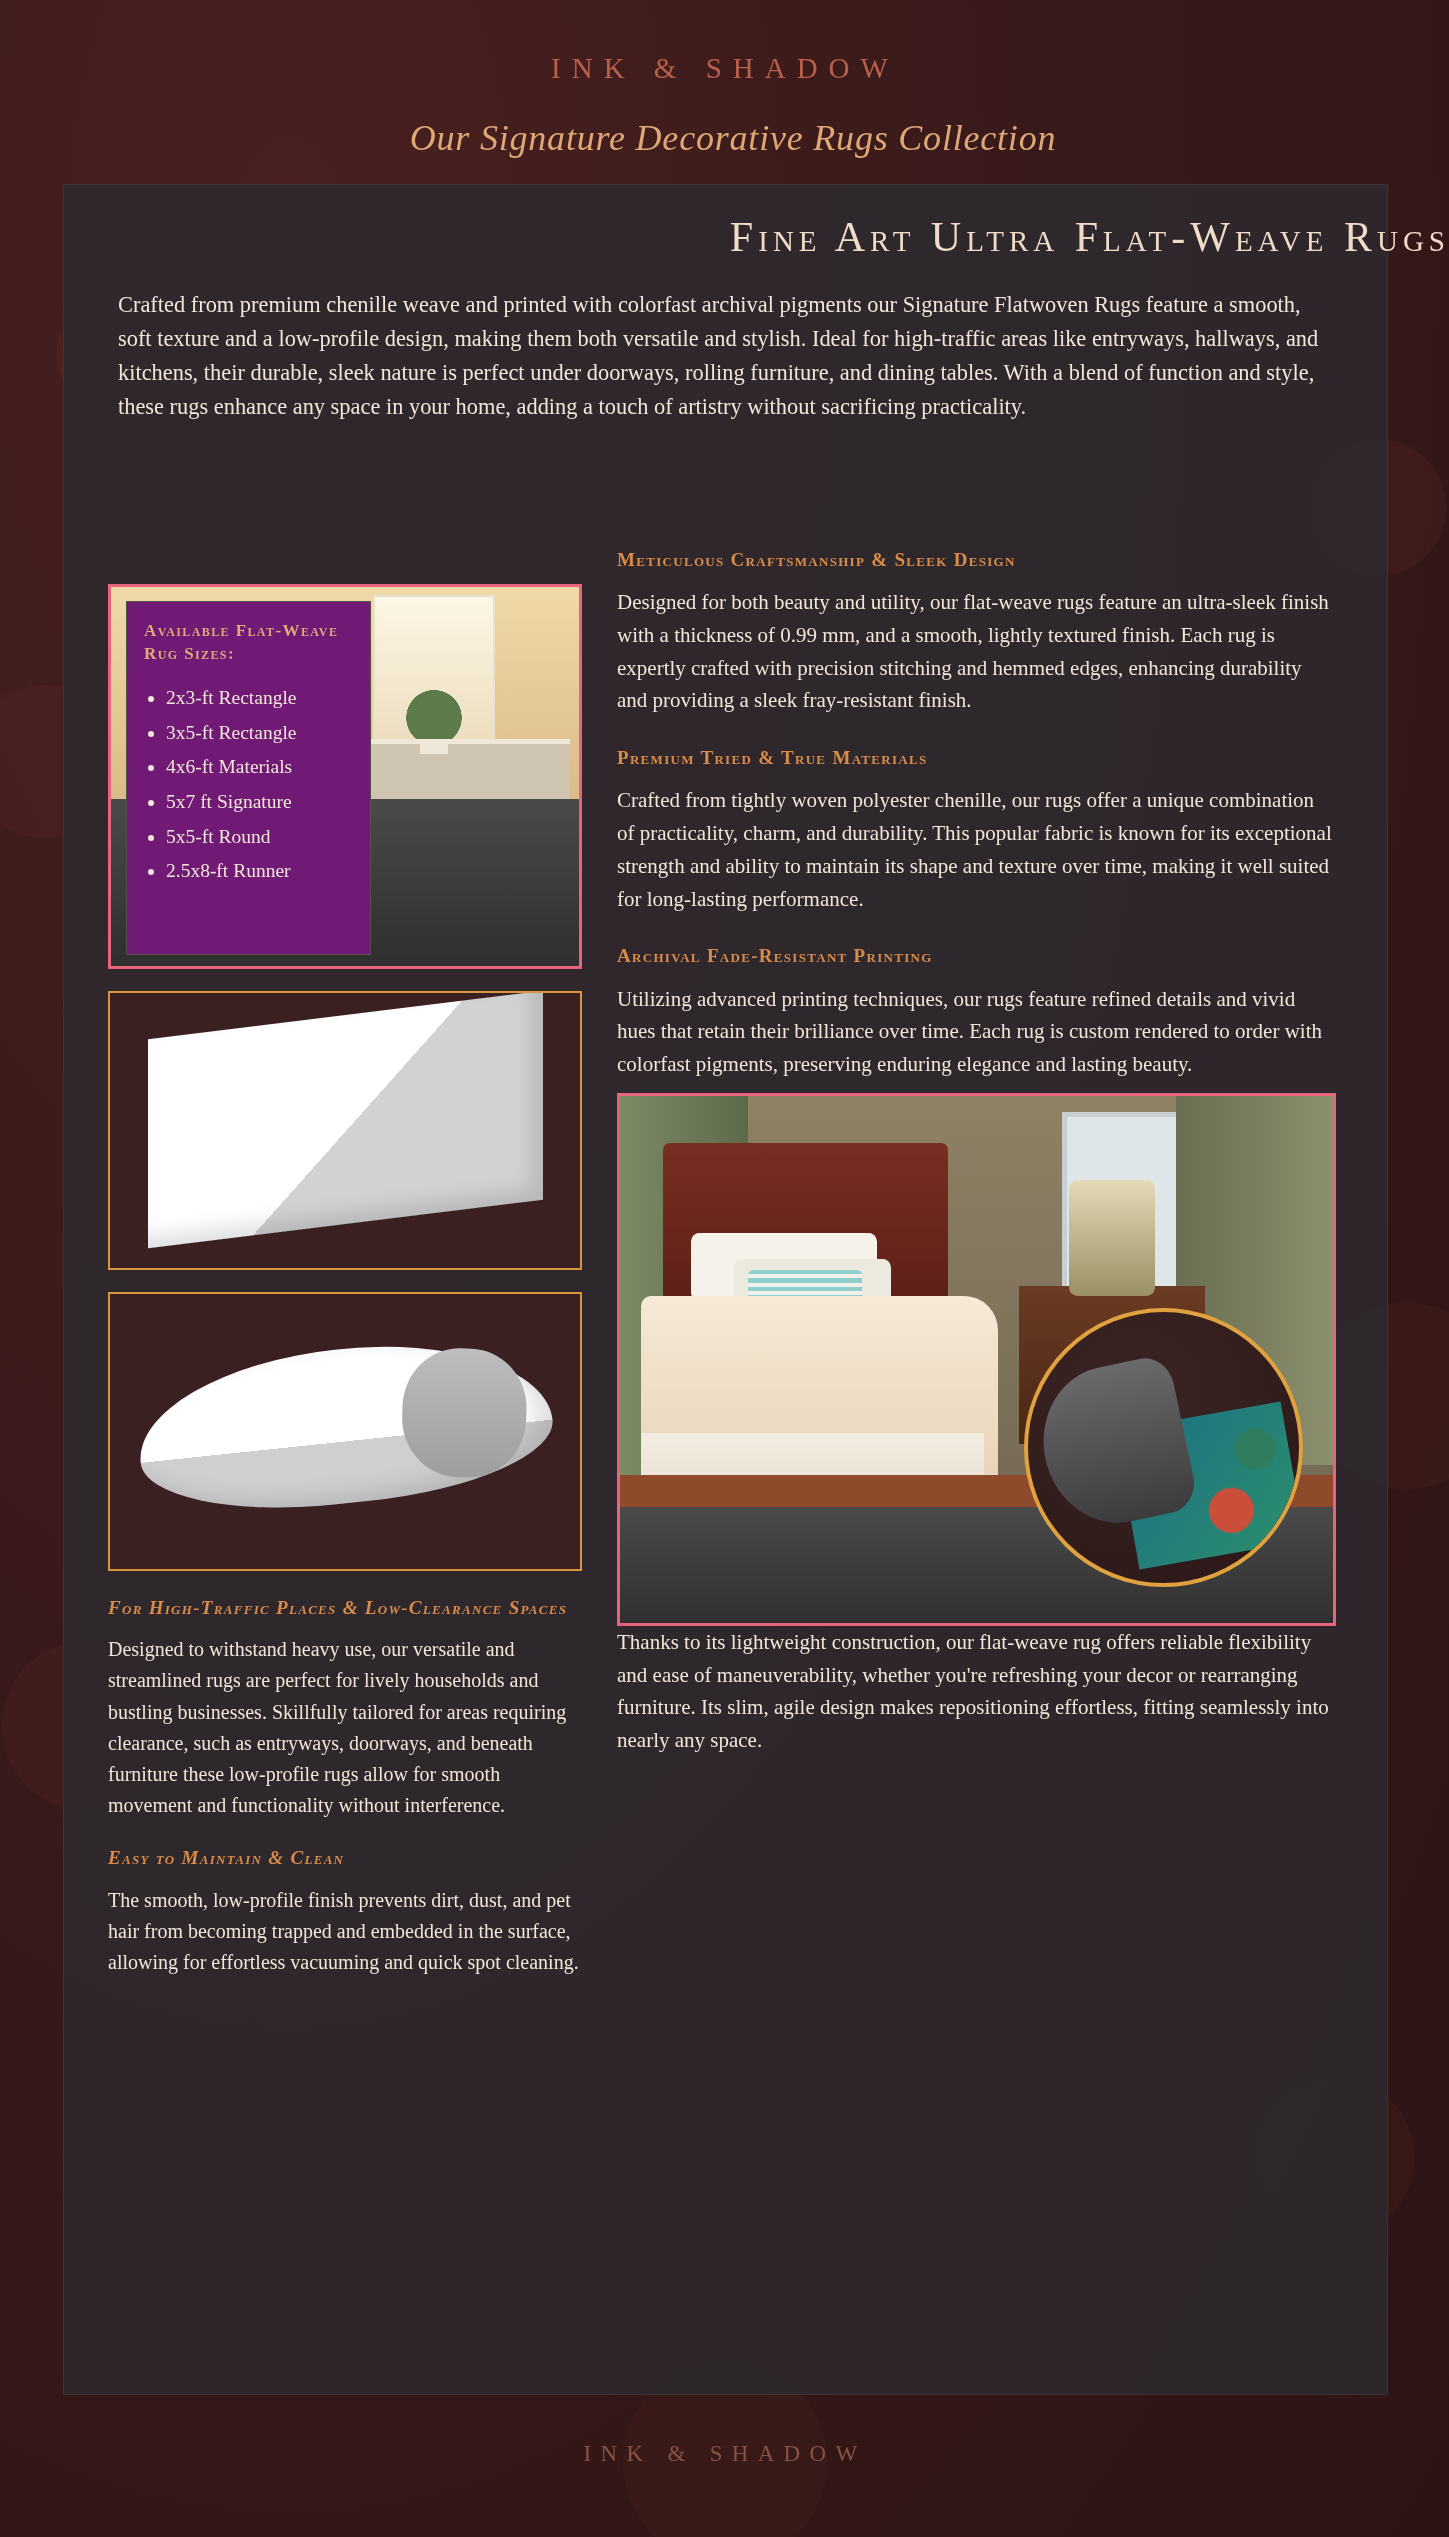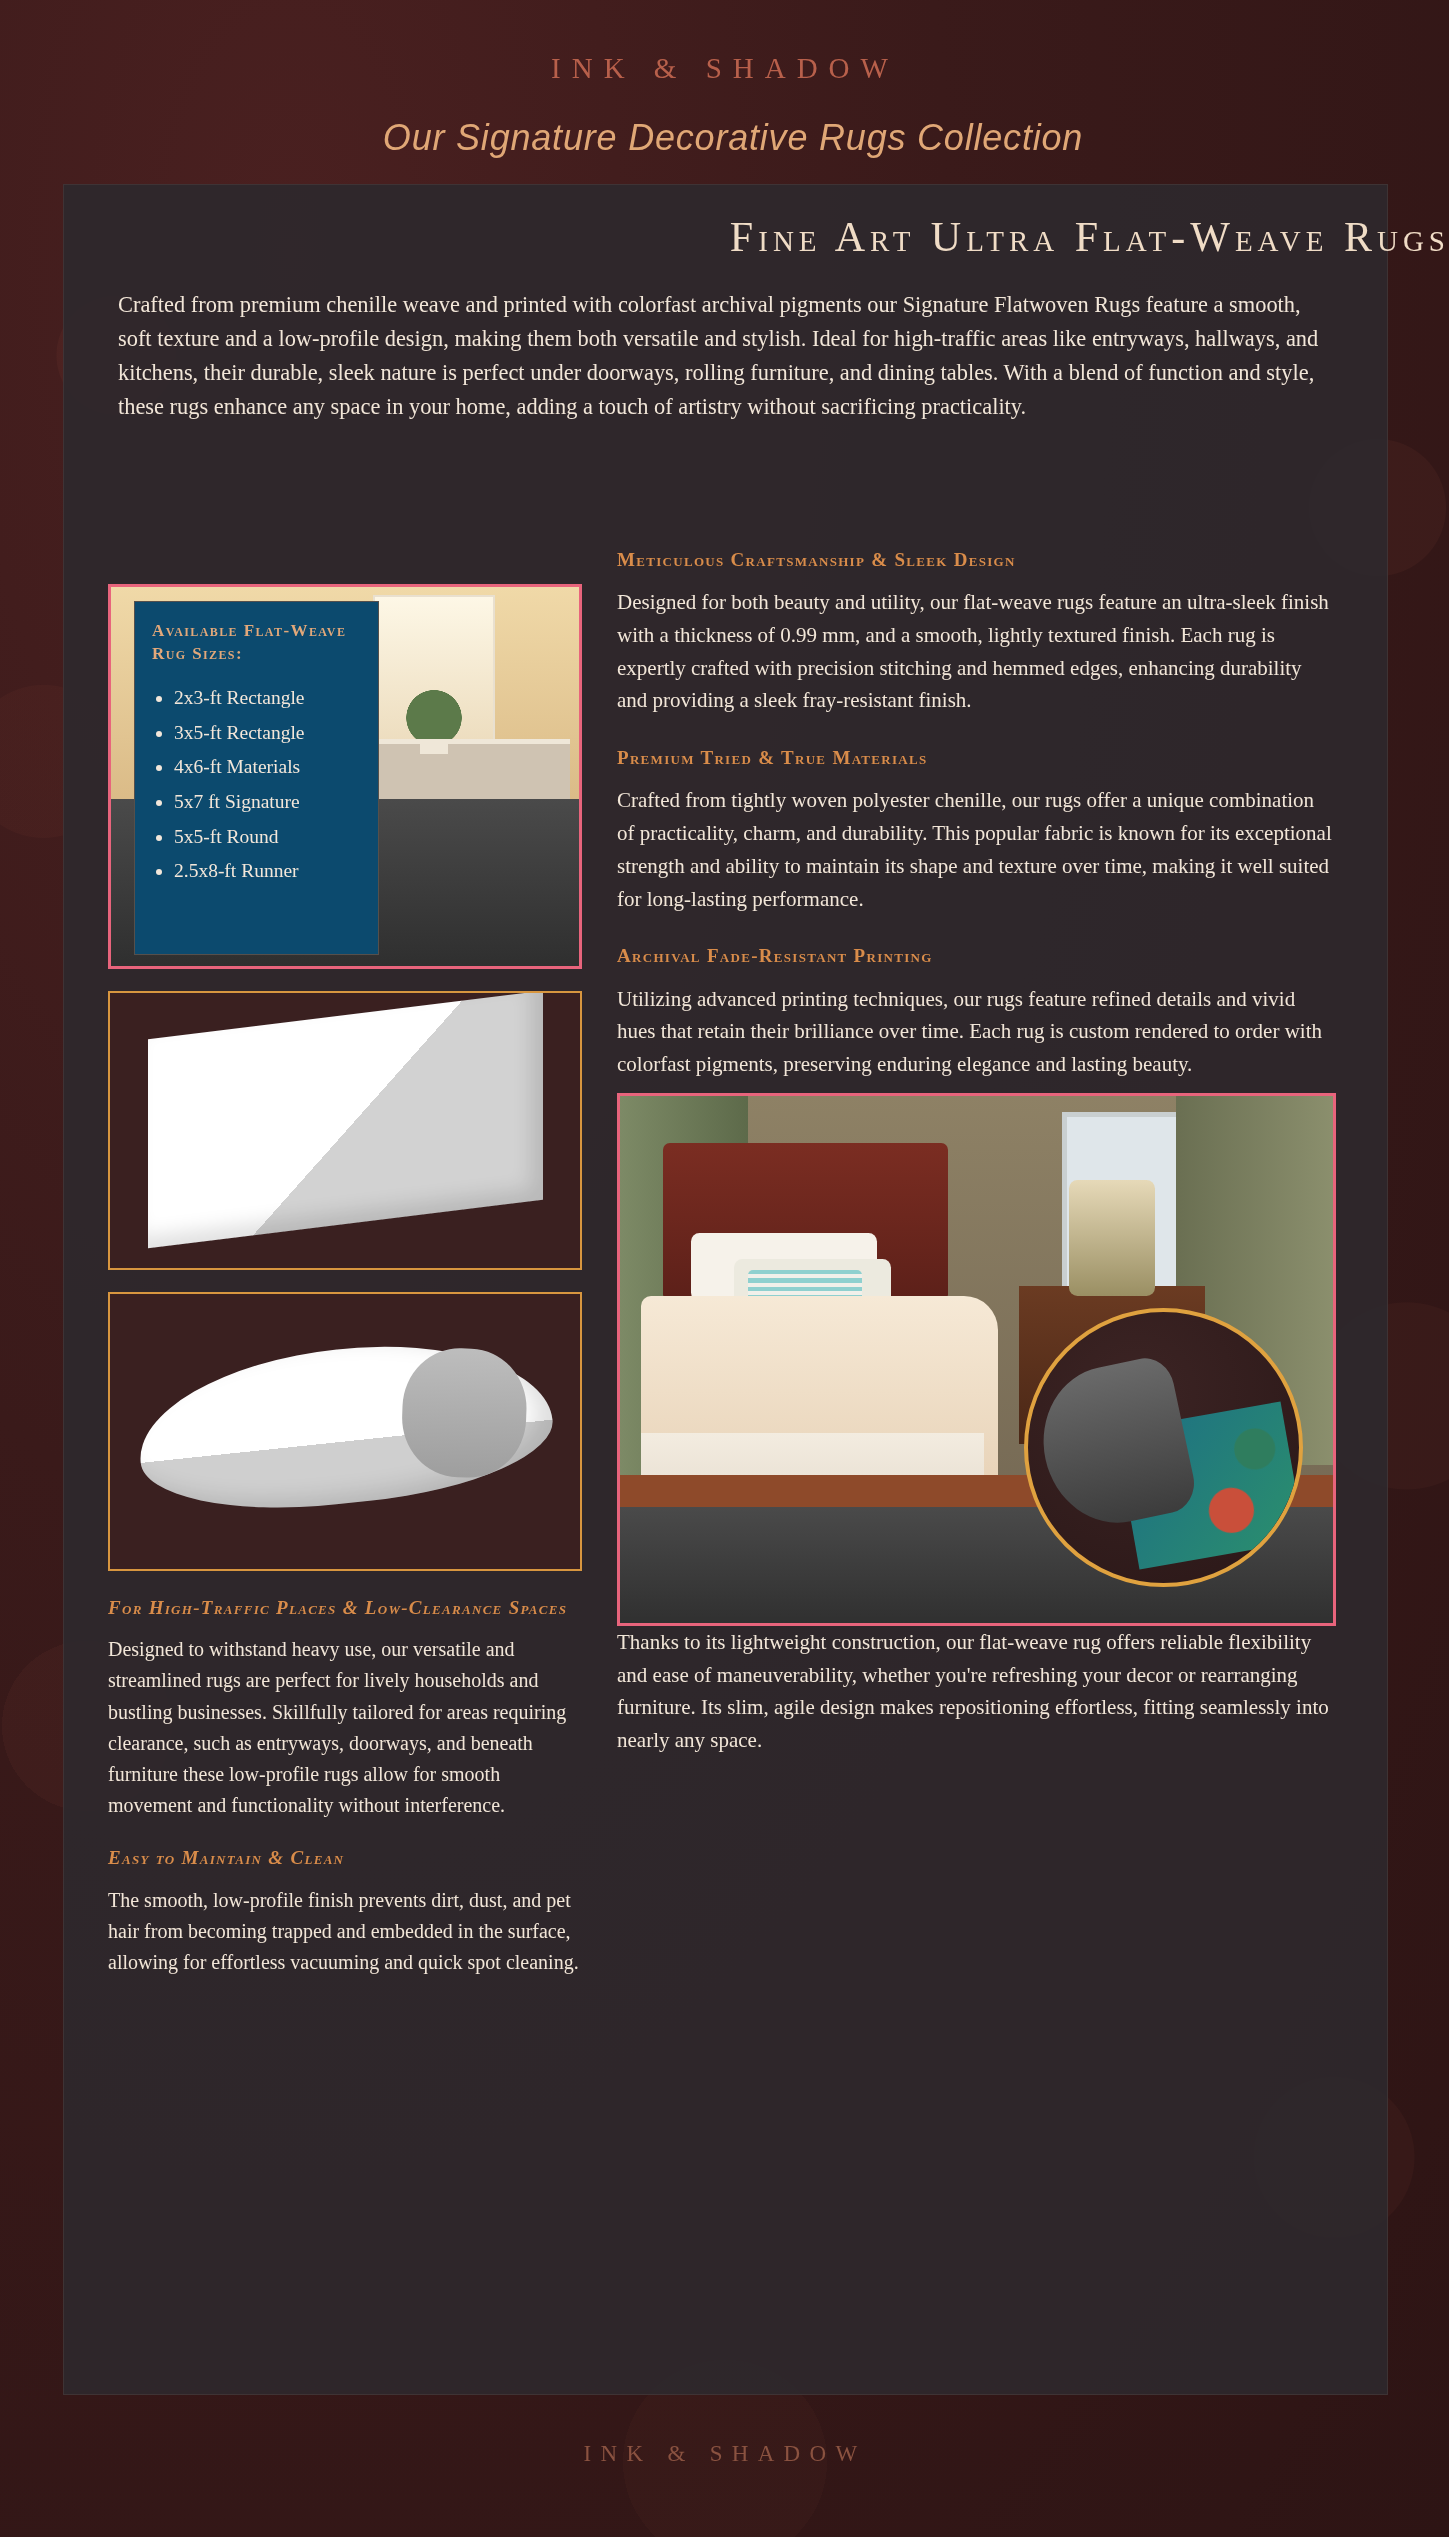--- a/index.html
+++ b/index.html
@@ -40,21 +40,21 @@
     text-align: center;
     font-family: "Liberation Serif", serif;
     font-size: 29px;
     letter-spacing: 11px;
     color: #b8604b;
     font-weight: 400;
   }
   .headline-script {
     position: absolute; top: 117px; left: 16px; right: 0;
     text-align: center;
-    font-family: Liberation Sans, sans-serif;
+    font-family: Liberation Serif, serif;
     font-style: italic;
     font-size: 36px;
     color: #e0a776;
     letter-spacing: 0.8px;
   }
 
   
   .panel {
     position: absolute;
     left: 63px; top: 184px;
@@ -128,24 +128,23 @@
     position: absolute; left: 34%; bottom: 0; width: 66%; height: 42%;
     background: repeating-linear-gradient(98deg,#9a5a2c 0 12px,#7e4521 12px 24px);
   }
   .hall-photo .rug {
     position: absolute; left: 0; bottom: 0; width: 100%; height: 44%;
     background: linear-gradient(180deg,#4a4a4a,#2f2f2f);
   }
   .sizes-card {
     position: absolute; left: 15px; top: 13.5px;
     width: 245px; height: 354px;
-    background: #0c4a6e;
+    background: #701a75;
     border: 0.8px solid #55504c;
     padding: 18.6px 17px 0 17px;
-    margin-left: 8px;
   }
   .sizes-card h4 {
     margin: 0 0 15px 0;
     font-size: 17px; letter-spacing: 1.4px;
     color: #e2a87a; font-weight: 700;
     font-variant: small-caps;
     line-height: 1.35;
   }
   .sizes-card ul { margin: 0; padding-left: 22px; }
   .sizes-card li {

